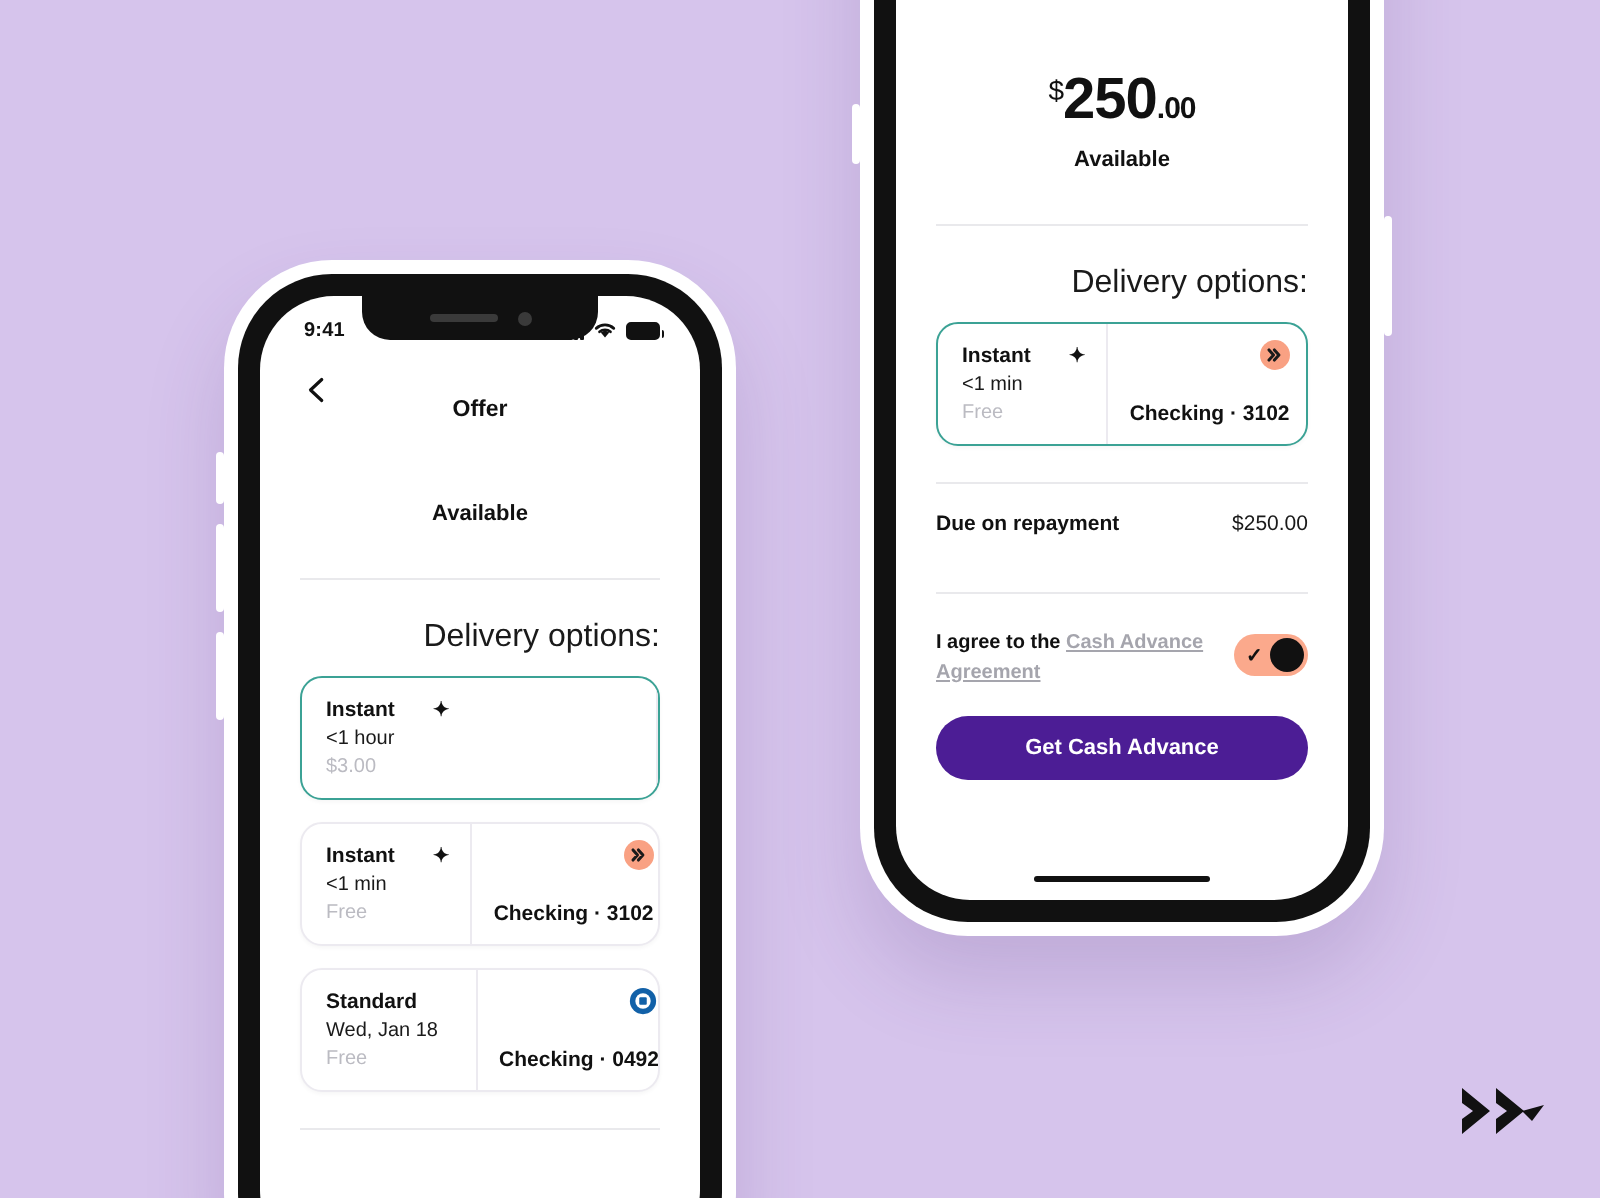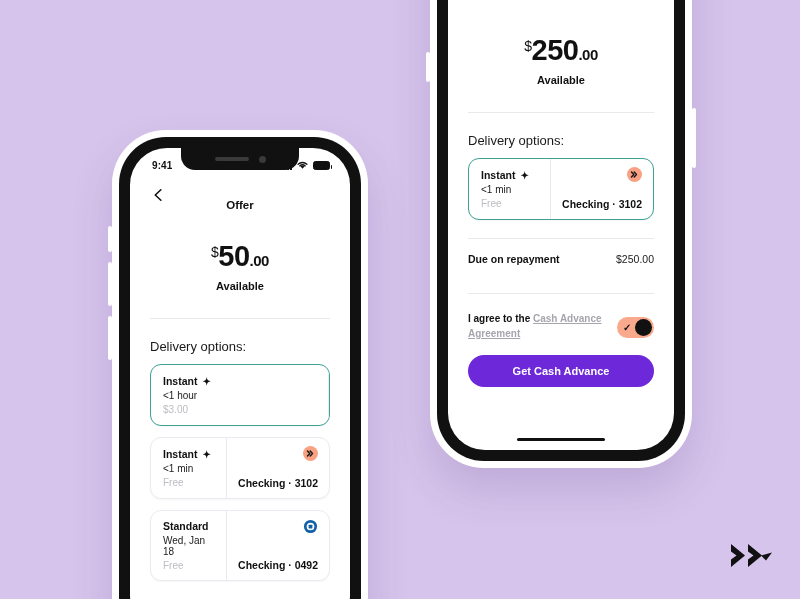--- a/index.html
+++ b/index.html
@@ -113,21 +113,21 @@
     font-size: 29px; font-weight: bold; color: #111; letter-spacing: -0.5px;
     line-height: 1;
   }
   .amount .cur { font-size: 14px; vertical-align: 9px; font-weight: normal; }
   .amount .cents { font-size: 15px; }
   .available { font-size: 11px; font-weight: bold; color: #111; margin-top: 9px; }
 
   .divider { height: 1px; background: #e9e9ec; margin: 26px 20px 0; }
 
   .section-label {
-    font-size: 13px; color: #1a1a1a; padding: 20px 20px 10px;
+    font-size: 16px; color: #1a1a1a; padding: 20px 20px 10px; text-align: right;
   }
 
   
   .options { padding: 0 20px; display: flex; flex-direction: column; gap: 11px; }
   .opt-card {
     border: 1px solid #eceaf0;
     border-radius: 11px;
     background: #fff;
     display: flex;
     min-height: 62px;
@@ -135,21 +135,21 @@
     cursor: pointer;
     overflow: hidden;
   }
   .opt-card.selected { border: 1.6px solid #3ba295; }
   .opt-left {
     flex: 1 1 48%;
     padding: 9px 10px 9px 12px;
     border-right: 1px solid #eceaf0;
     display: flex; flex-direction: column; gap: 3px; justify-content: center;
   }
-  .opt-title { font-size: 10.5px; font-weight: bold; color: #111; display: flex; align-items: center; gap: 5px; }
+  .opt-title { font-size: 10.5px; font-weight: bold; color: #111; display: flex; align-items: center; gap: 19px; }
   .bolt { font-size: 10px; }
   .opt-eta { font-size: 10px; color: #1a1a1a; }
   .opt-fee { font-size: 10px; color: #bbbbc2; }
   .opt-right {
     flex: 1 1 52%;
     padding: 8px 11px 9px;
     display: flex; flex-direction: column; align-items: flex-end; justify-content: space-between;
   }
   .opt-acct { font-size: 10.5px; font-weight: bold; color: #111; white-space: nowrap; }
 
@@ -166,36 +166,36 @@
     display: flex; justify-content: space-between; align-items: center;
     padding: 14px 0;
     gap: 19px;
   }
   .kv .k { font-size: 10.5px; font-weight: bold; color: #111; }
   .kv .v { font-size: 10.5px; color: #1a1a1a; }
 
   
   .agree-wrap {
     padding: 4px 20px 0;
-    display: flex; align-items: center; justify-content: space-between; gap: 12px;
+    display: flex; align-items: flex-start; justify-content: space-between; gap: 12px;
   }
   .agree-text { font-size: 10px; font-weight: bold; color: #111; line-height: 1.45; max-width: 150px; }
   .agree-link { color: #a5a5ad; font-weight: bold; text-decoration: underline; cursor: pointer; }
   .toggle {
     flex: 0 0 auto;
     width: 37px; height: 21px; border-radius: 11px; background: #fba98c;
     display: flex; align-items: center; justify-content: space-between;
     padding: 0 2px; cursor: pointer; margin-top: 2px;
   }
   .toggle .tick { font-size: 10px; color: #111; margin-left: 4px; font-weight: bold; }
   .toggle .knob { width: 17px; height: 17px; border-radius: 50%; background: #111; }
 
   .cta {
     margin: 14px 20px 0;
-    height: 32px; border-radius: 17px; background: #6d28d9;
+    height: 32px; border-radius: 17px; background: #4c1d95;
     color: #fff; font-size: 11px; font-weight: bold;
     display: flex; align-items: center; justify-content: center;
     cursor: pointer; border: none; width: calc(100% - 40px);
     font-family: "Liberation Sans", sans-serif;
   }
   .home-indicator {
     position: absolute; bottom: 9px; left: 50%; transform: translateX(-50%);
     width: 88px; height: 3.5px; border-radius: 2px; background: #111;
   }
 
@@ -236,23 +236,20 @@
       </div>
 
       <div class="navbar">
         <svg class="back-arrow" viewBox="0 0 24 24">
           <path d="M14.5 5 L7 12 L14.5 19" stroke="#111" stroke-width="2.1" fill="none" stroke-linecap="round" stroke-linejoin="round"></path>
         </svg>
         <div class="nav-title">Offer</div>
       </div>
 
       <div class="amount-wrap">
-        <div class="amount">
-          <span class="cur">$</span><span>50</span><span class="cents">.00</span>
-        </div>
         <div class="available">Available</div>
       </div>
 
       <div class="divider"></div>
 
       <div class="section-label">Delivery options:</div>
 
       <div class="options">
 
         <div class="opt-card selected">

